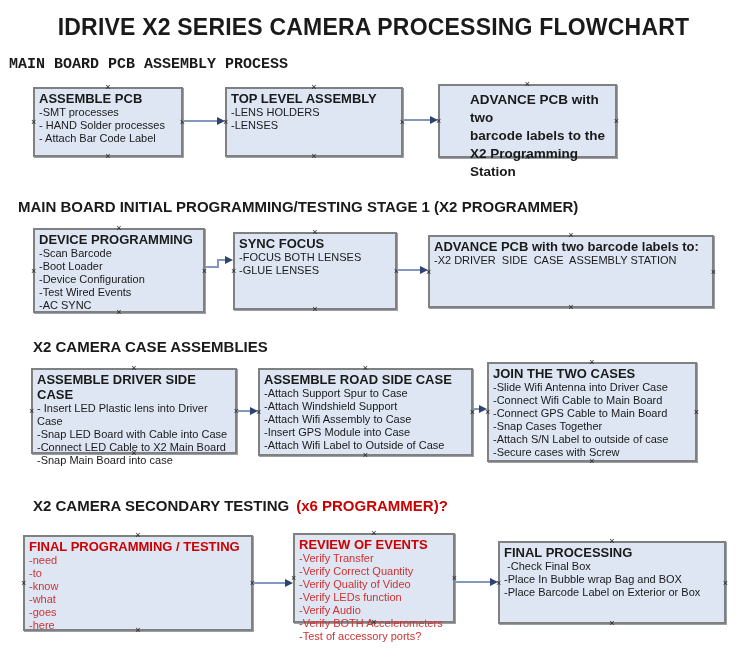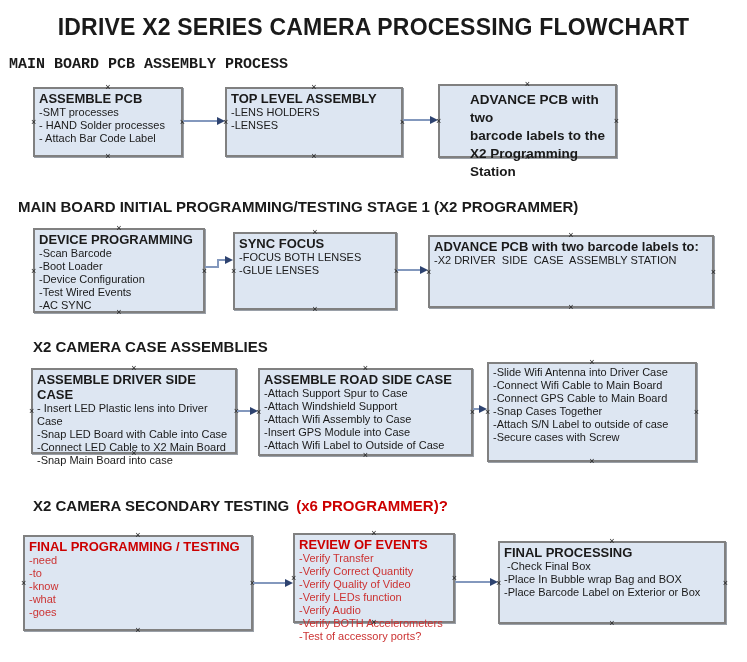--- a/index.html
+++ b/index.html
@@ -161,20 +161,21 @@
       <span class="handle h-left">×</span>
       <span class="handle h-right">×</span>
     </div>
 
   <div class="arrow" style="left:473px;top:404px;width:14px;">
     <span class="line" style="width:8px;"></span>
     <span class="head"></span>
   </div>
 
   <div class="box" style="left:487px;top:362px;width:210px;height:100px;">
+    <div class="box-title">JOIN THE TWO CASES</div>
     <div class="box-item">-Slide Wifi Antenna into Driver Case</div>
     <div class="box-item">-Connect Wifi Cable to Main Board</div>
     <div class="box-item">-Connect GPS Cable to Main Board</div>
     <div class="box-item">-Snap Cases Together</div>
     <div class="box-item">-Attach S/N Label to outside of case</div>
     <div class="box-item">-Secure cases with Screw</div>
   <span class="handle h-top">×</span>
       <span class="handle h-bottom">×</span>
       <span class="handle h-left">×</span>
       <span class="handle h-right">×</span>
@@ -184,20 +185,21 @@
     <span>X2 CAMERA SECONDARY TESTING</span><span class="red-part">(x6 PROGRAMMER)?</span>
   </div>
 
   <div class="box red" style="left:23px;top:535px;width:230px;height:96px;">
     <div class="box-title">FINAL PROGRAMMING / TESTING</div>
     <div class="box-item">-need</div>
     <div class="box-item">-to</div>
     <div class="box-item">-know</div>
     <div class="box-item">-what</div>
     <div class="box-item">-goes</div>
+    <div class="box-item">-here</div>
   <span class="handle h-top">×</span>
       <span class="handle h-bottom">×</span>
       <span class="handle h-left">×</span>
       <span class="handle h-right">×</span>
     </div>
 
   <div class="arrow" style="left:253px;top:578px;width:40px;">
     <span class="line" style="width:34px;"></span>
     <span class="head"></span>
   </div>

